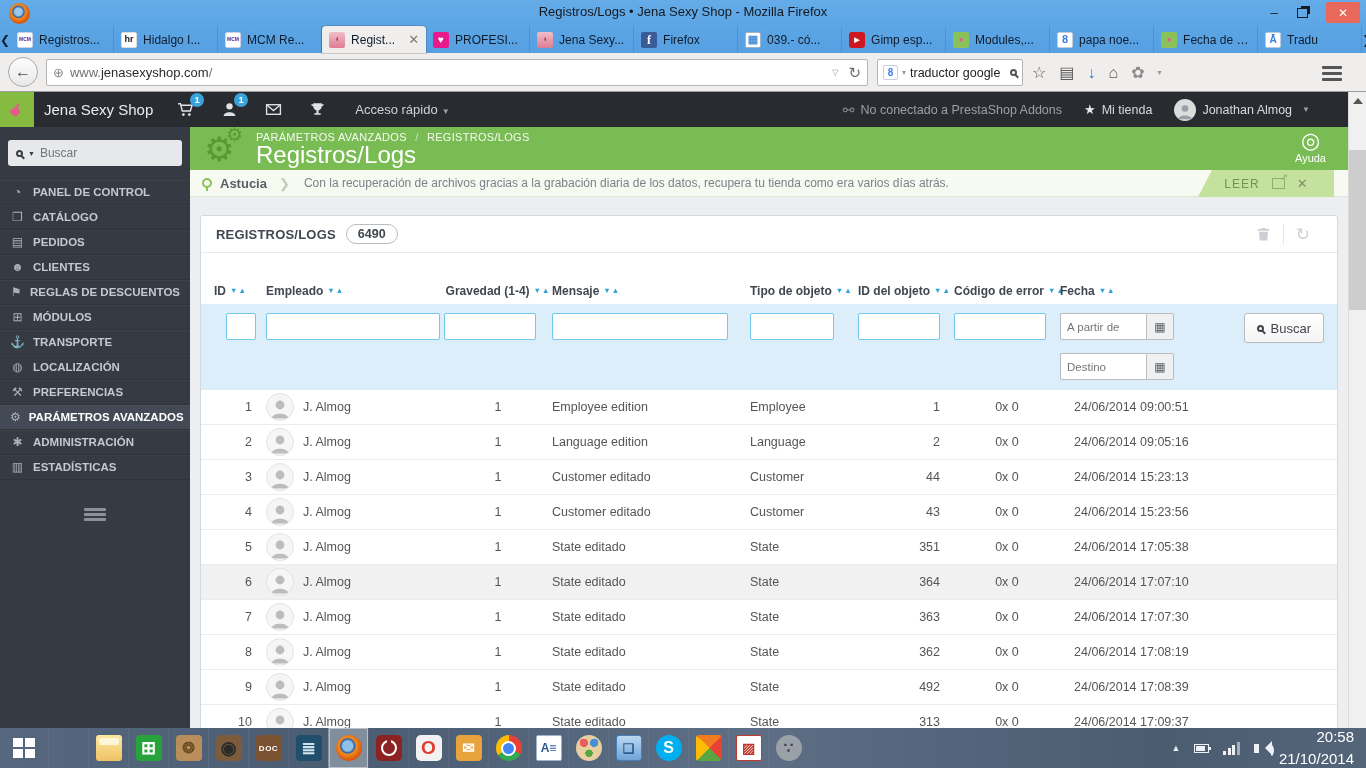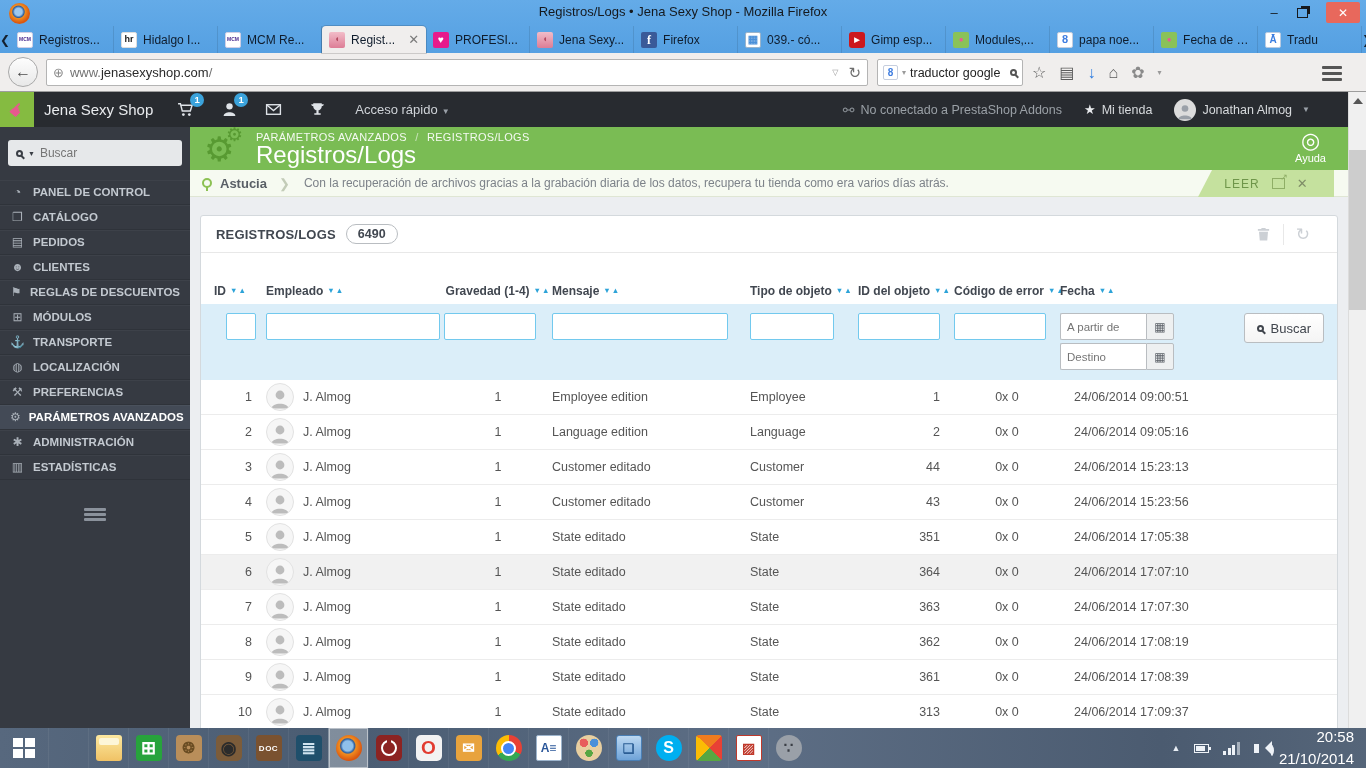--- a/index.html
+++ b/index.html
@@ -138,21 +138,21 @@
   .lrow { display:grid; grid-template-columns:52px 178px 108px 198px 108px 96px 106px 152px 1fr; padding:0 13px; align-items:center; }
   .thead { height:27px; margin-top:24px; }
   .th { font-size:12px; font-weight:bold; color:#414750; display:flex; align-items:center; gap:4px; white-space:nowrap; }
   .th.center { justify-content:center; }
   .carets { font-size:7.5px; color:#2da3d8; letter-spacing:1px; }
 
   .filter-row { background:#dbeef9; padding:9px 13px 10px 13px; align-items:start; }
   .f-input { height:27px; border:1px solid #72c9ee; border-radius:2px; background:#fff; font-size:12px; padding:0 6px; font-family:inherit; outline:none; color:#555; }
   .f-id { width:30px; margin-left:12px; } .f-emp { width:174px; } .f-grav { width:92px; } .f-msg { width:176px; }
   .f-tipo { width:84px; } .f-oid { width:82px; } .f-err { width:92px; }
-  .date-stack { display:flex; flex-direction:column; gap:3px; }
+  .date-stack { display:flex; flex-direction:column; gap:13px; }
   .date-row { display:flex; }
   .date-input { width:86px; height:27px; border:1px solid #b9bdc1; border-right:none; border-radius:2px 0 0 2px; font-size:11.5px; padding:0 6px; color:#555; font-family:inherit; outline:none; }
   .cal-btn { width:28px; height:27px; border:1px solid #b9bdc1; background:#eef0f1; border-radius:0 2px 2px 0;
     display:flex; align-items:center; justify-content:center; font-size:12px; color:#5a5f66; }
   .search-cell { display:flex; justify-content:flex-end; }
   .search-btn { height:30px; padding:0 12px; background:linear-gradient(#fff,#f4f4f4); border:1px solid #b9bdc1; border-radius:3px;
     display:flex; align-items:center; gap:7px; font-size:13px; color:#40454d; }
   .search-btn .mag { color:#40454d; }
 
   .trow { height:35px; border-bottom:1px solid #ececec; font-size:12.5px; color:#555; }
@@ -700,21 +700,21 @@
             <svg viewBox="0 0 24 24" width="24" height="24">
               <circle cx="12" cy="9" r="4.4" fill="#bcbcbc"></circle>
               <path d="M3.5 22.5c0-6.5 17-6.5 17 0z" fill="#bcbcbc"></path>
             </svg>
           </div>
           <div>J. Almog</div>
         </div>
         <div class="c-center">1</div>
         <div>State editado</div>
         <div>State</div>
-        <div class="c-right">361</div>
+        <div class="c-right">492</div>
         <div class="c-center">0x 0</div>
         <div class="c-pad">24/06/2014 17:08:39</div>
         <div></div>
       </div>
       <div class="lrow trow">
         <div class="c-right">10</div>
         <div class="emp-cell">
           <div class="avatar">
             <svg viewBox="0 0 24 24" width="24" height="24">
               <circle cx="12" cy="9" r="4.4" fill="#bcbcbc"></circle>

